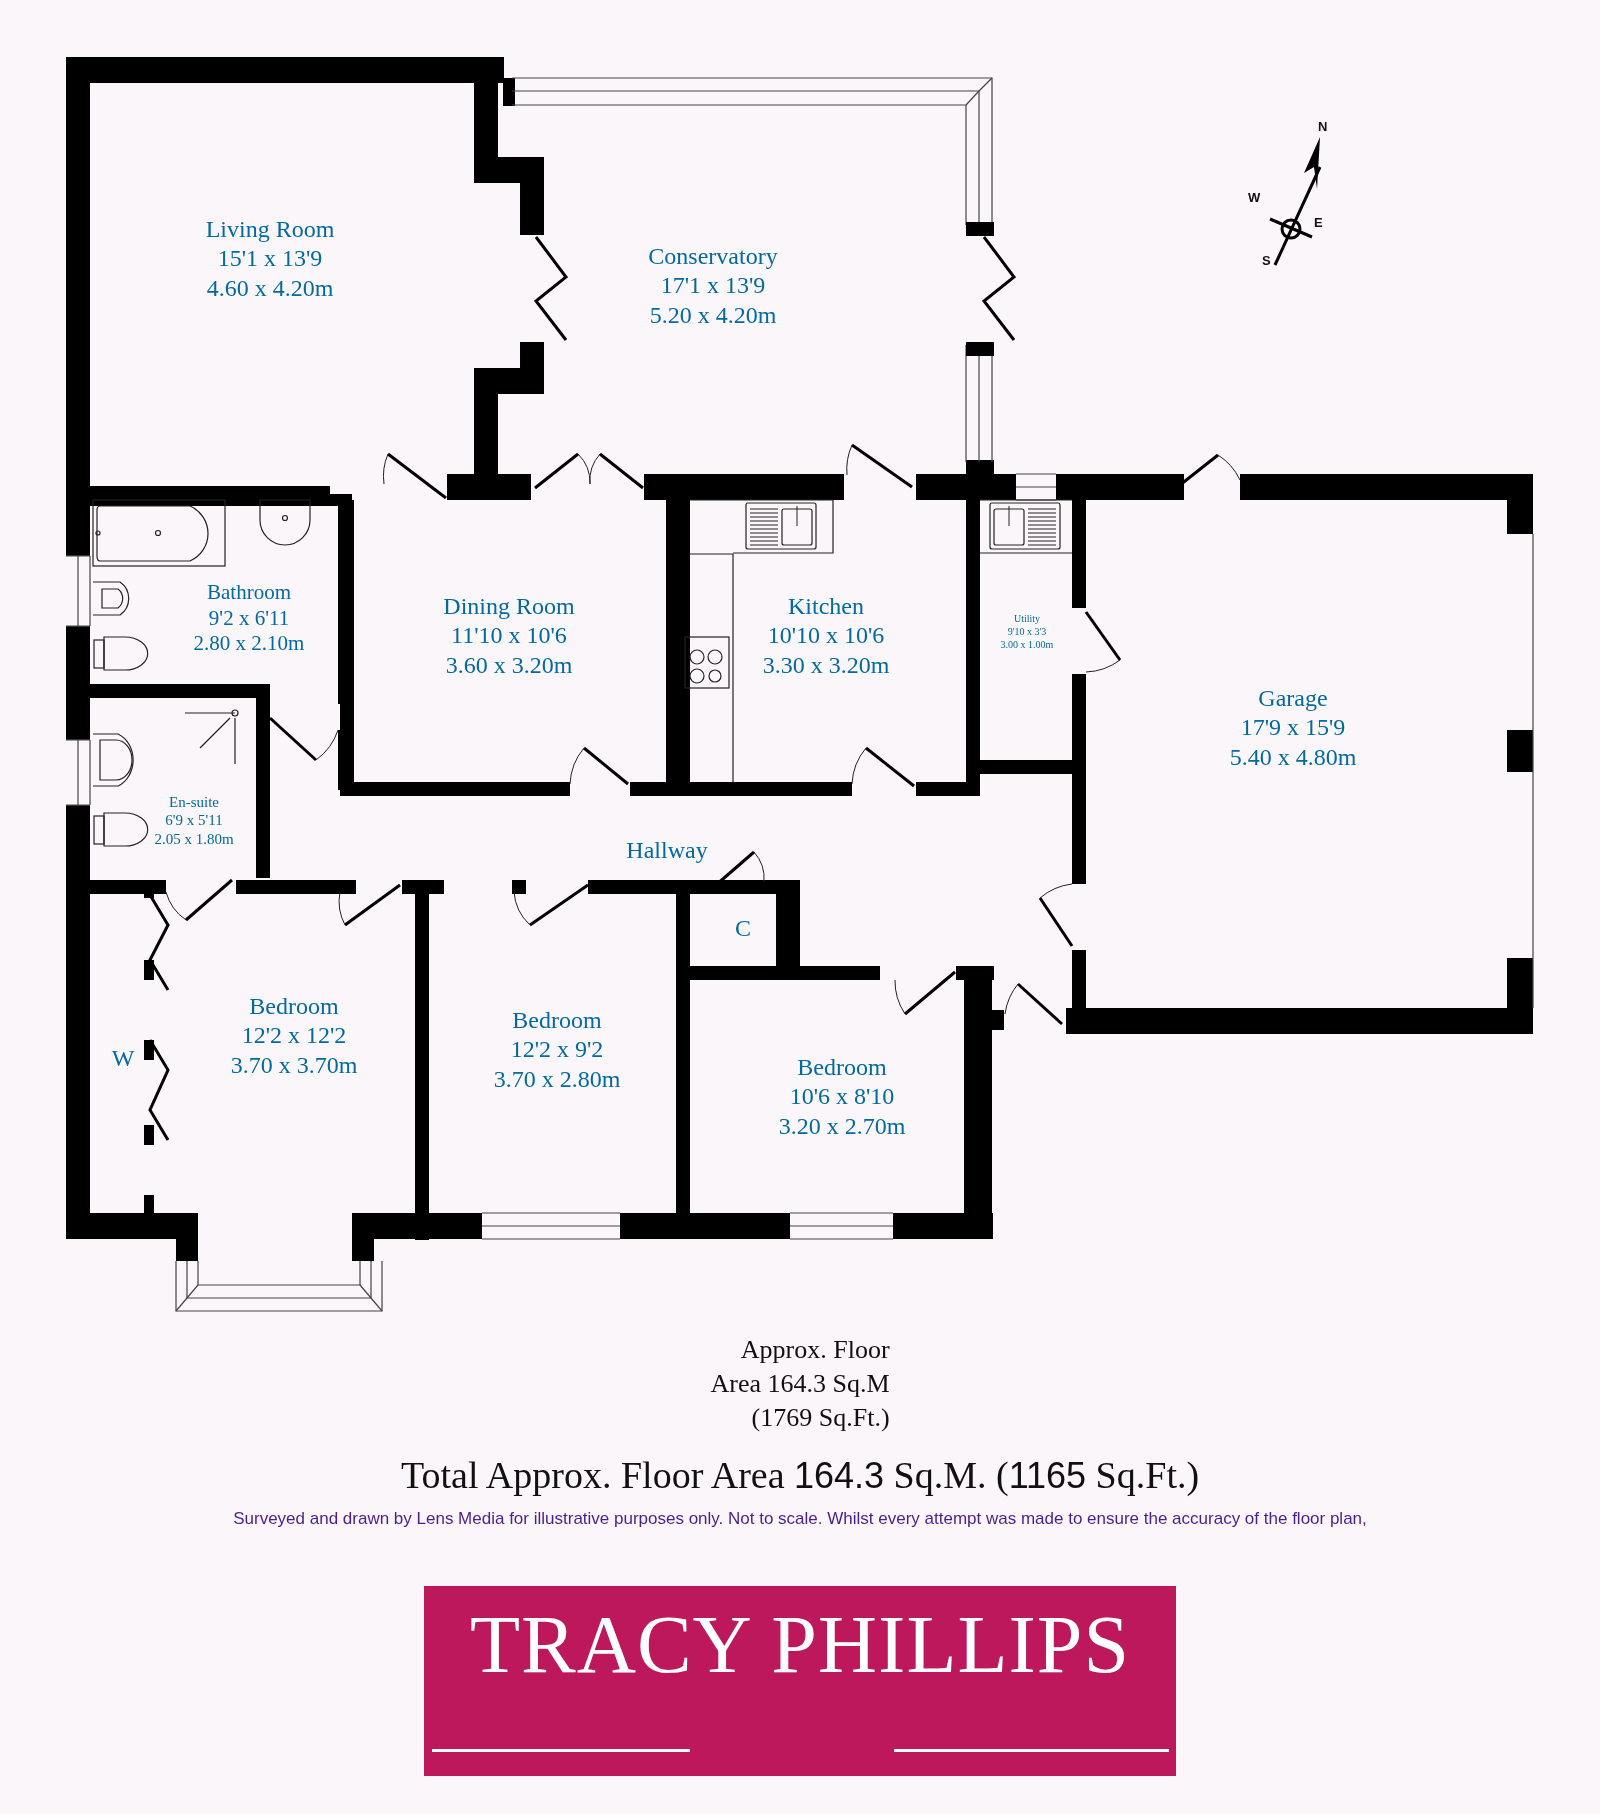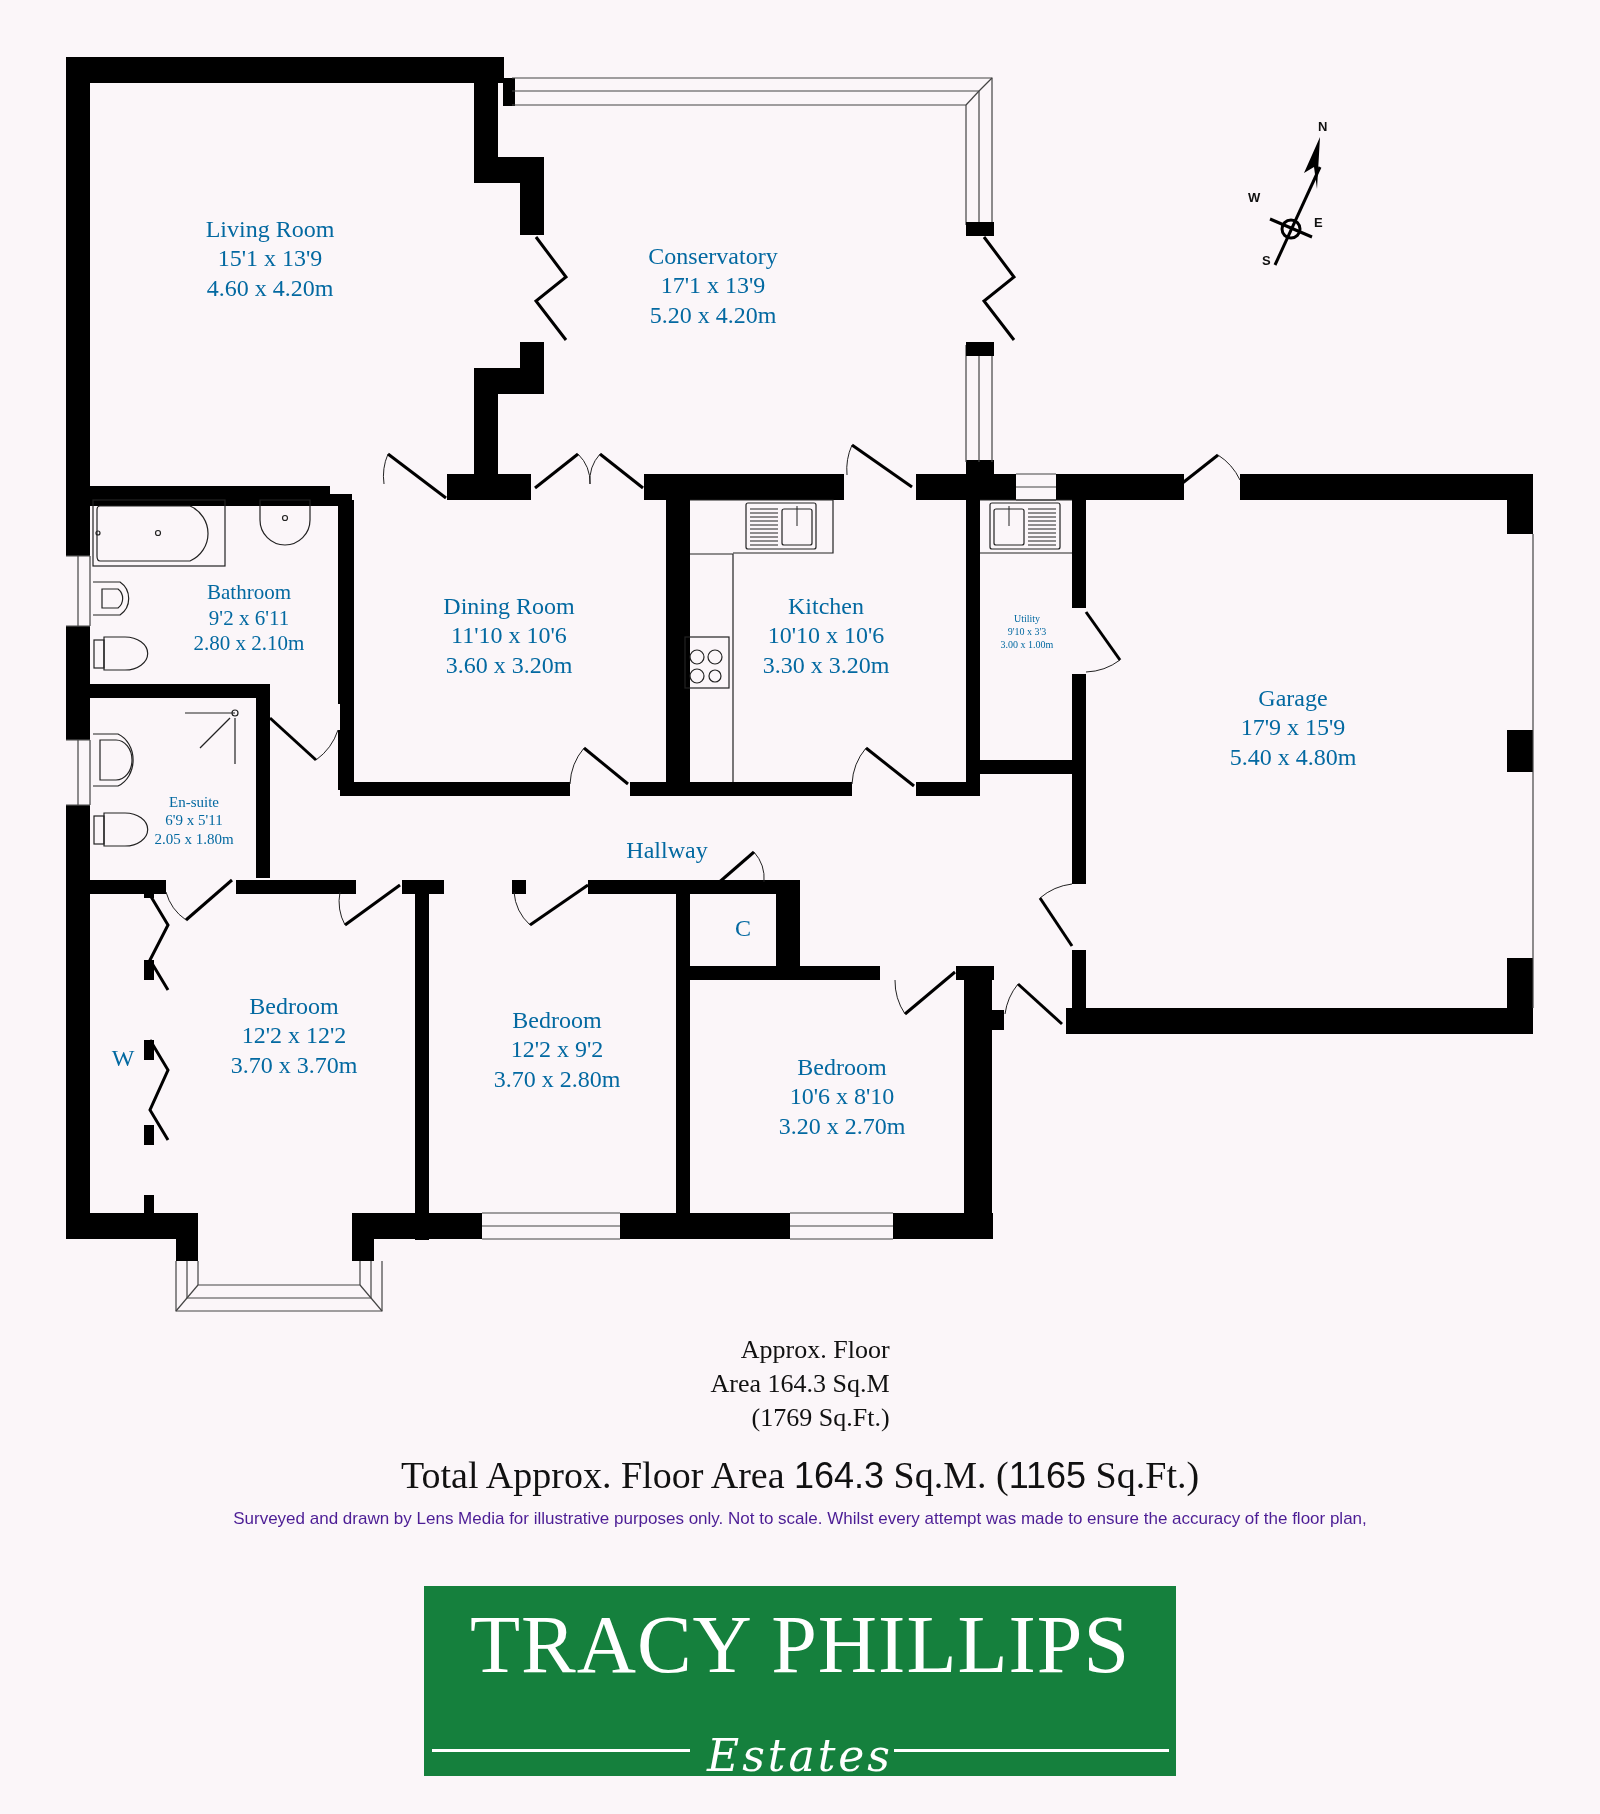--- a/index.html
+++ b/index.html
@@ -43,21 +43,21 @@
   }
   .total-area .num { font-family: "Liberation Sans", "DejaVu Sans", sans-serif; font-size: 36px; }
   .disclaimer {
     position: absolute; left: 800px; top: 1508px; transform: translateX(-50%);
     width: 1480px; text-align: center;
     font-family: "Liberation Sans", "DejaVu Sans", sans-serif;
     font-size: 17px; line-height: 1.3; color: #4c1d95;
   }
   .logo {
     position: absolute; left: 424px; top: 1586px; width: 752px; height: 190px;
-    background: #15803d; color: #fff; overflow: hidden;
+    background: #be185d; color: #fff; overflow: hidden;
   }
   .logo .brand {
     position: absolute; left: 0; right: 0; top: 18px; text-align: center;
     font-family: "Liberation Serif", "DejaVu Serif", serif;
     font-size: 82px; letter-spacing: 1px; line-height: 1;
   }
   .logo .rule { position: absolute; top: 164px; height: 3px; background: #fff; }
   .logo .rule.l { left: 8px; width: 258px; top: 163px; }
   .logo .rule.r { left: 470px; width: 275px; top: 163px; }
   .logo .sub {
@@ -379,14 +379,13 @@
 </div>
 
 <div class="disclaimer">
   <span style="display:block">Surveyed and drawn by Lens Media for illustrative purposes only. Not to scale. Whilst every attempt was made to ensure the accuracy of the floor plan,</span>
 </div>
 
 <div class="logo">
   <div class="brand">TRACY PHILLIPS</div>
   <div class="rule l"></div>
   <div class="rule r"></div>
-  <div class="sub">Estates</div>
 </div>
 
 </body></html>

